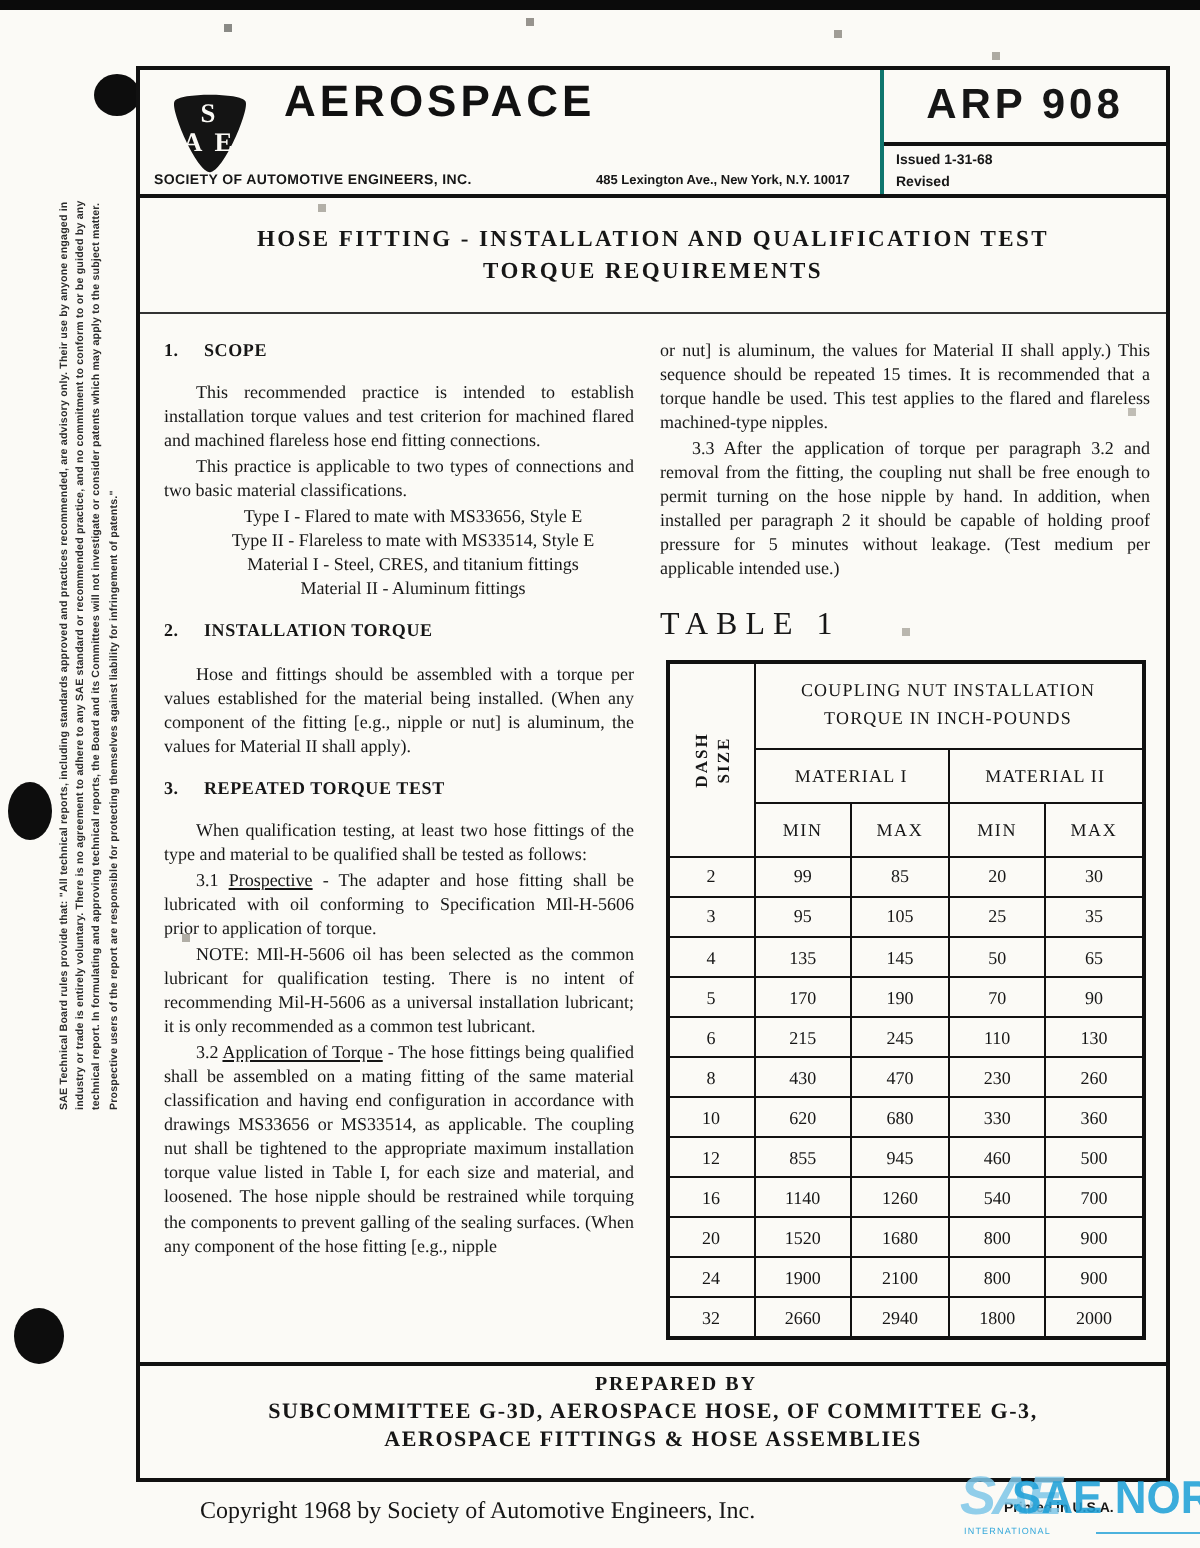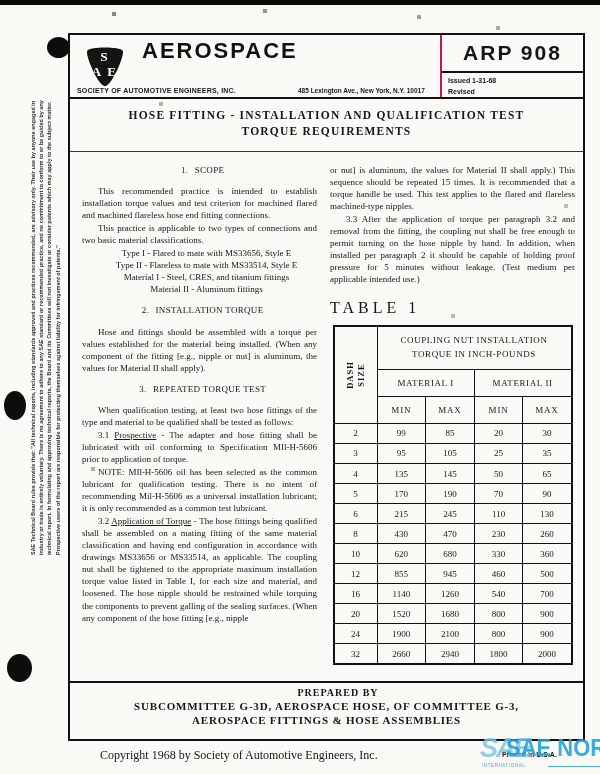--- a/index.html
+++ b/index.html
@@ -26,33 +26,33 @@
   .hdr-left{flex:1;position:relative;}
   .logo{position:absolute;left:12px;top:7px;width:46px;height:48px;}
   .hdr-title1{position:absolute;left:72px;top:3px;font-family:"Liberation Sans",sans-serif;
         font-weight:bold;font-size:22px;letter-spacing:2px;color:#111;}
   .hdr-title2{position:absolute;left:72px;top:25px;font-family:"Liberation Sans",sans-serif;
         font-weight:bold;font-size:22px;letter-spacing:1px;color:#111;}
   .hdr-soc{position:absolute;left:7px;bottom:3px;font-family:"Liberation Sans",sans-serif;
         font-weight:bold;font-size:7px;letter-spacing:.2px;}
   .hdr-addr{position:absolute;left:228px;bottom:3px;font-family:"Liberation Sans",sans-serif;
         font-weight:bold;font-size:6.5px;}
-  .hdr-right{width:141px;flex:none;border-left:2px solid #be185d;display:flex;flex-direction:column;}
+  .hdr-right{width:141px;flex:none;border-left:2px solid #0f766e;display:flex;flex-direction:column;}
   .doc-num{height:36px;flex:none;border-bottom:2px solid #111;display:flex;align-items:center;
         justify-content:center;font-family:"Liberation Sans",sans-serif;font-weight:bold;
         font-size:21px;letter-spacing:2px;}
   .issued{padding:3px 6px 0;font-family:"Liberation Sans",sans-serif;font-size:7px;font-weight:bold;line-height:1.5;}
-  .title-row{flex:none;height:42px;border-bottom:1px solid #333;text-align:center;padding-top:10px;}
+  .title-row{flex:none;height:42px;border-bottom:1px solid #333;text-align:center;padding-top:15px;}
   .title-l1{font-size:11.5px;letter-spacing:1.2px;font-weight:bold;}
   .title-l2{font-size:11.5px;letter-spacing:1.2px;font-weight:bold;margin-top:4px;}
   .body-row{flex:1;display:flex;padding:10px 8px 0 12px;gap:13px;overflow:hidden;}
   .col{font-size:9px;line-height:1.34;text-align:justify;}
   .col-left{width:235px;flex:none;}
   .col-right{flex:1;}
-  .sec-head{font-weight:normal;letter-spacing:.3px;margin:9px 0 9px;text-align:center;}
+  .sec-head{font-weight:bold;letter-spacing:.3px;margin:9px 0 9px;text-align:left;}
   .sec-head .num{display:inline-block;width:20px;}
   .para{margin:0 0 1px;text-indent:16px;}
   .item{margin-left:14px;text-align:center;}
   .u{text-decoration:underline;}
   .tbl-title{text-align:left;letter-spacing:4px;font-size:16px;font-weight:normal;margin:12px 0 6px;}
   table.torque{border-collapse:collapse;margin:0 auto;table-layout:fixed;width:240px;
         border:2px solid #111;}
   table.torque th,table.torque td{border:1.5px solid #111;font-size:9px;text-align:center;
         font-family:"Liberation Serif",serif;color:#161616;font-weight:normal;}
   .dash-th{width:40px;position:relative;}

